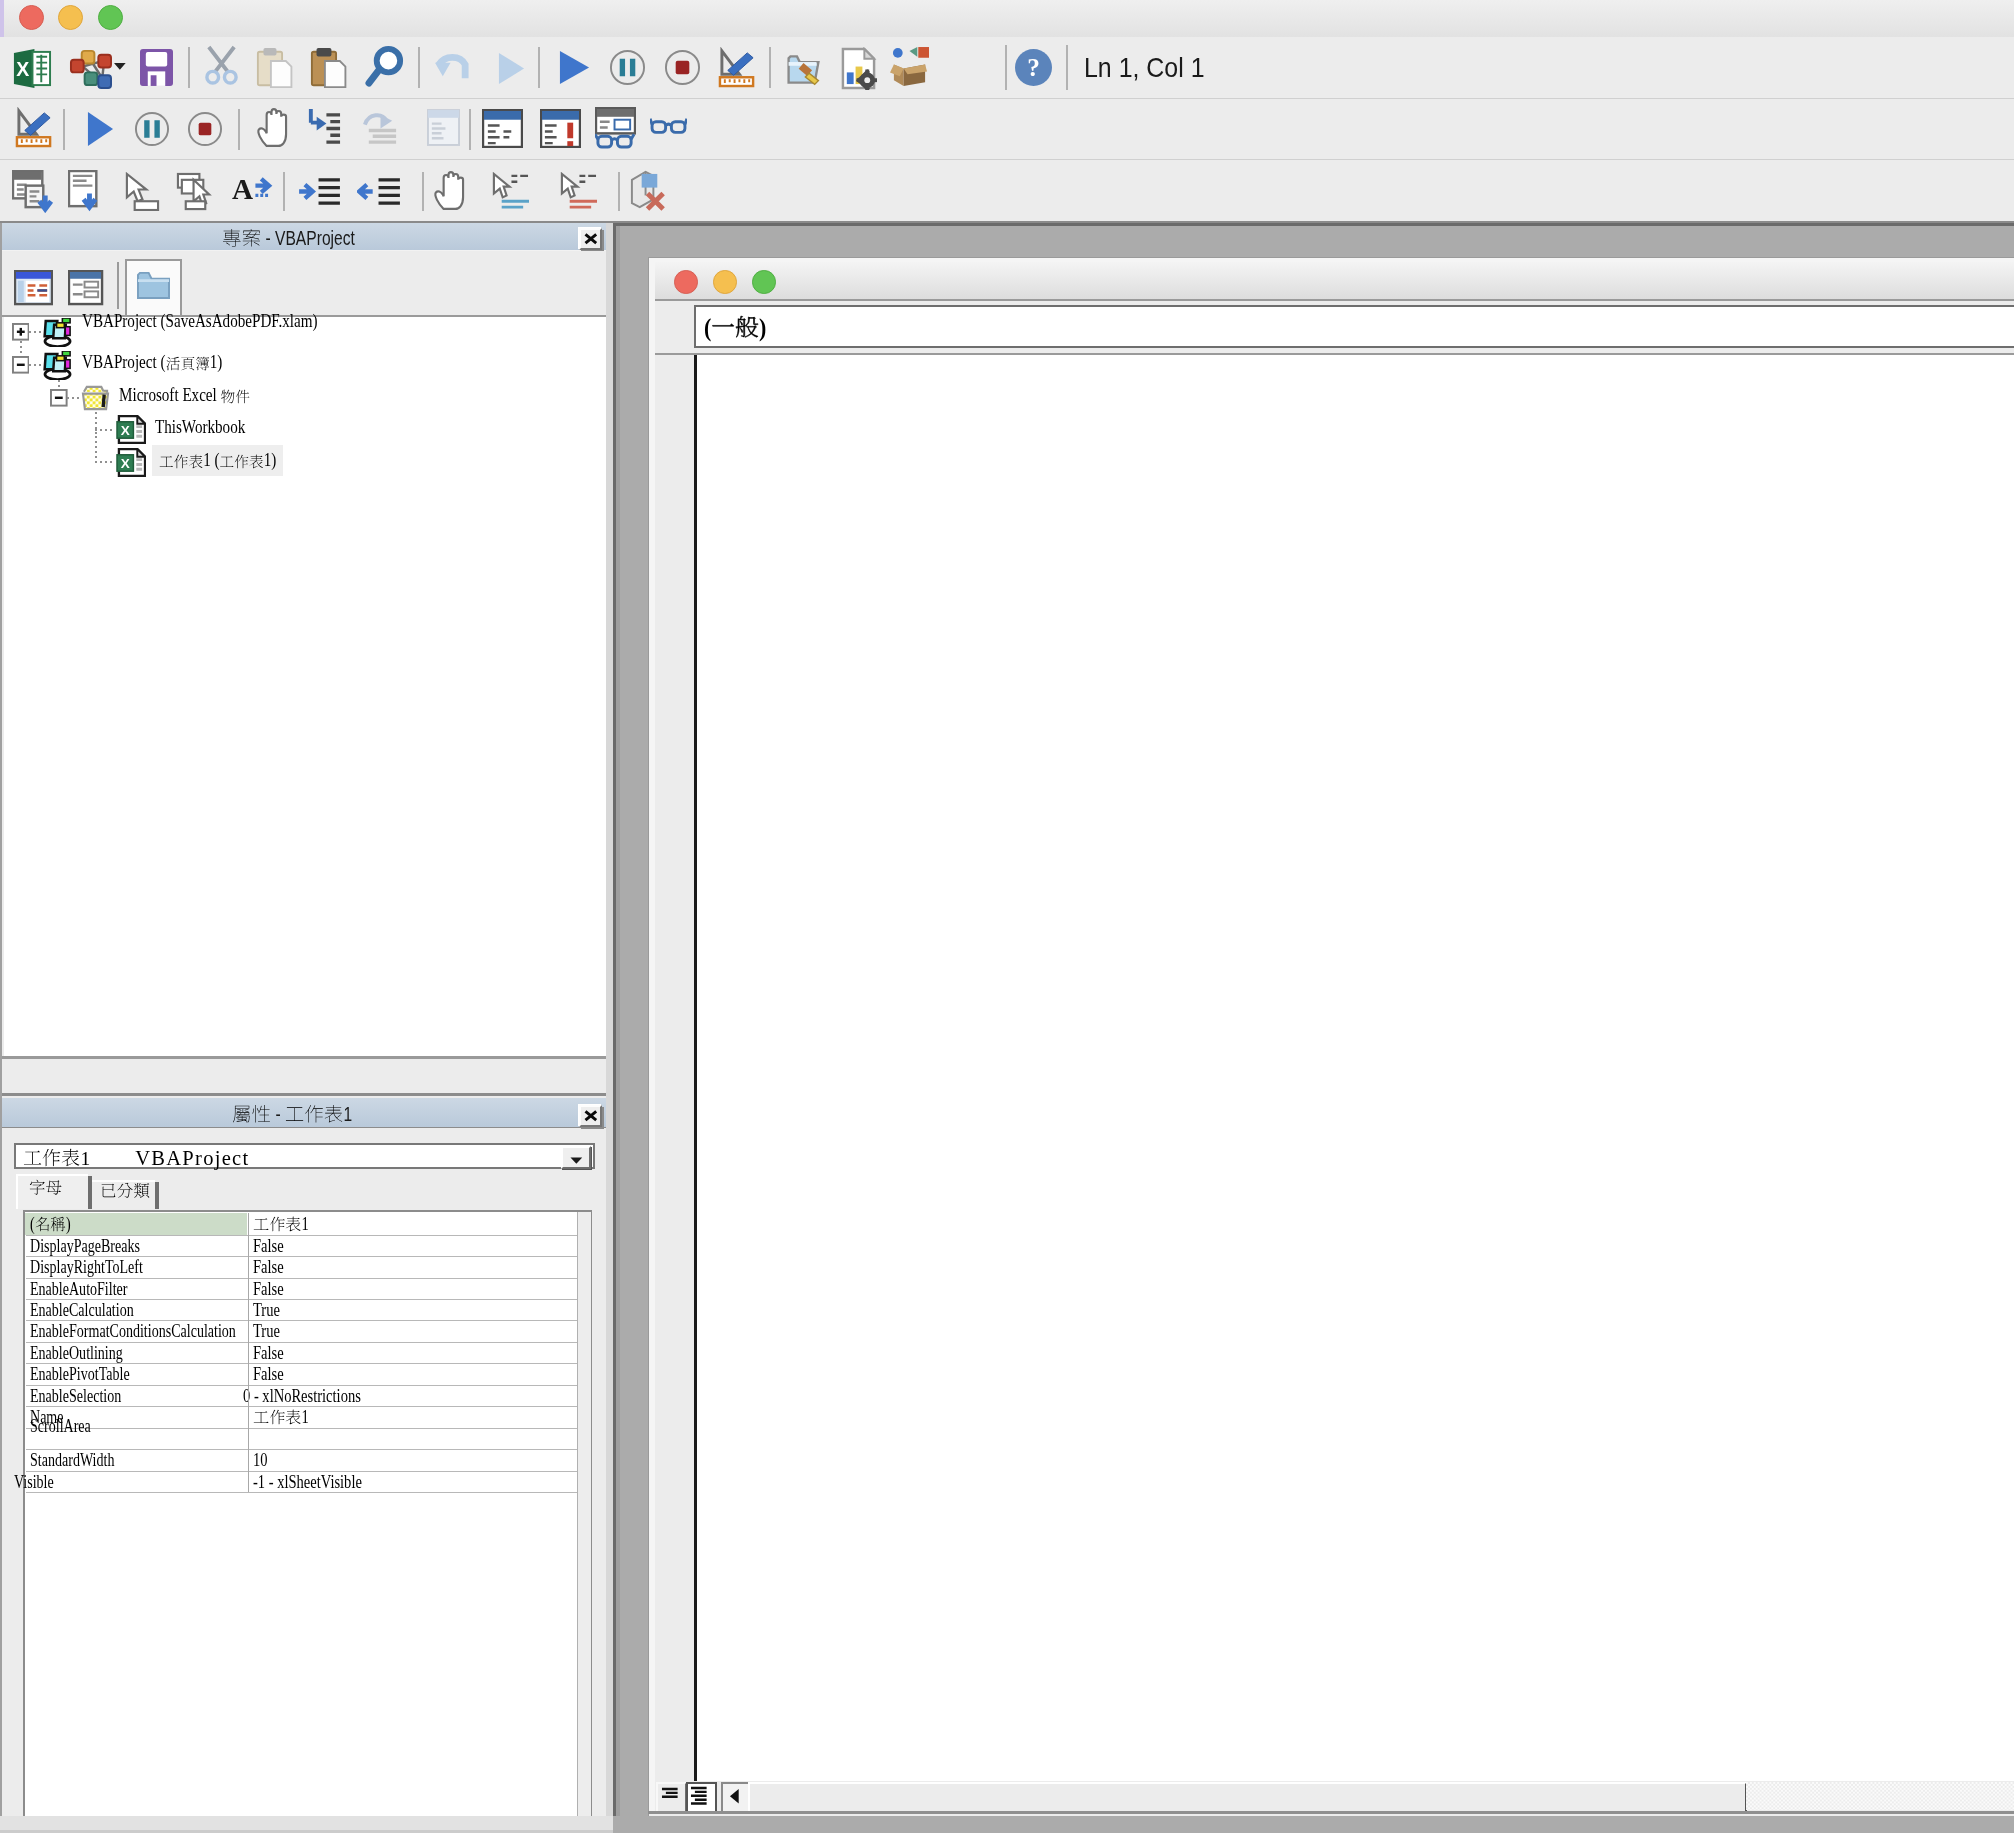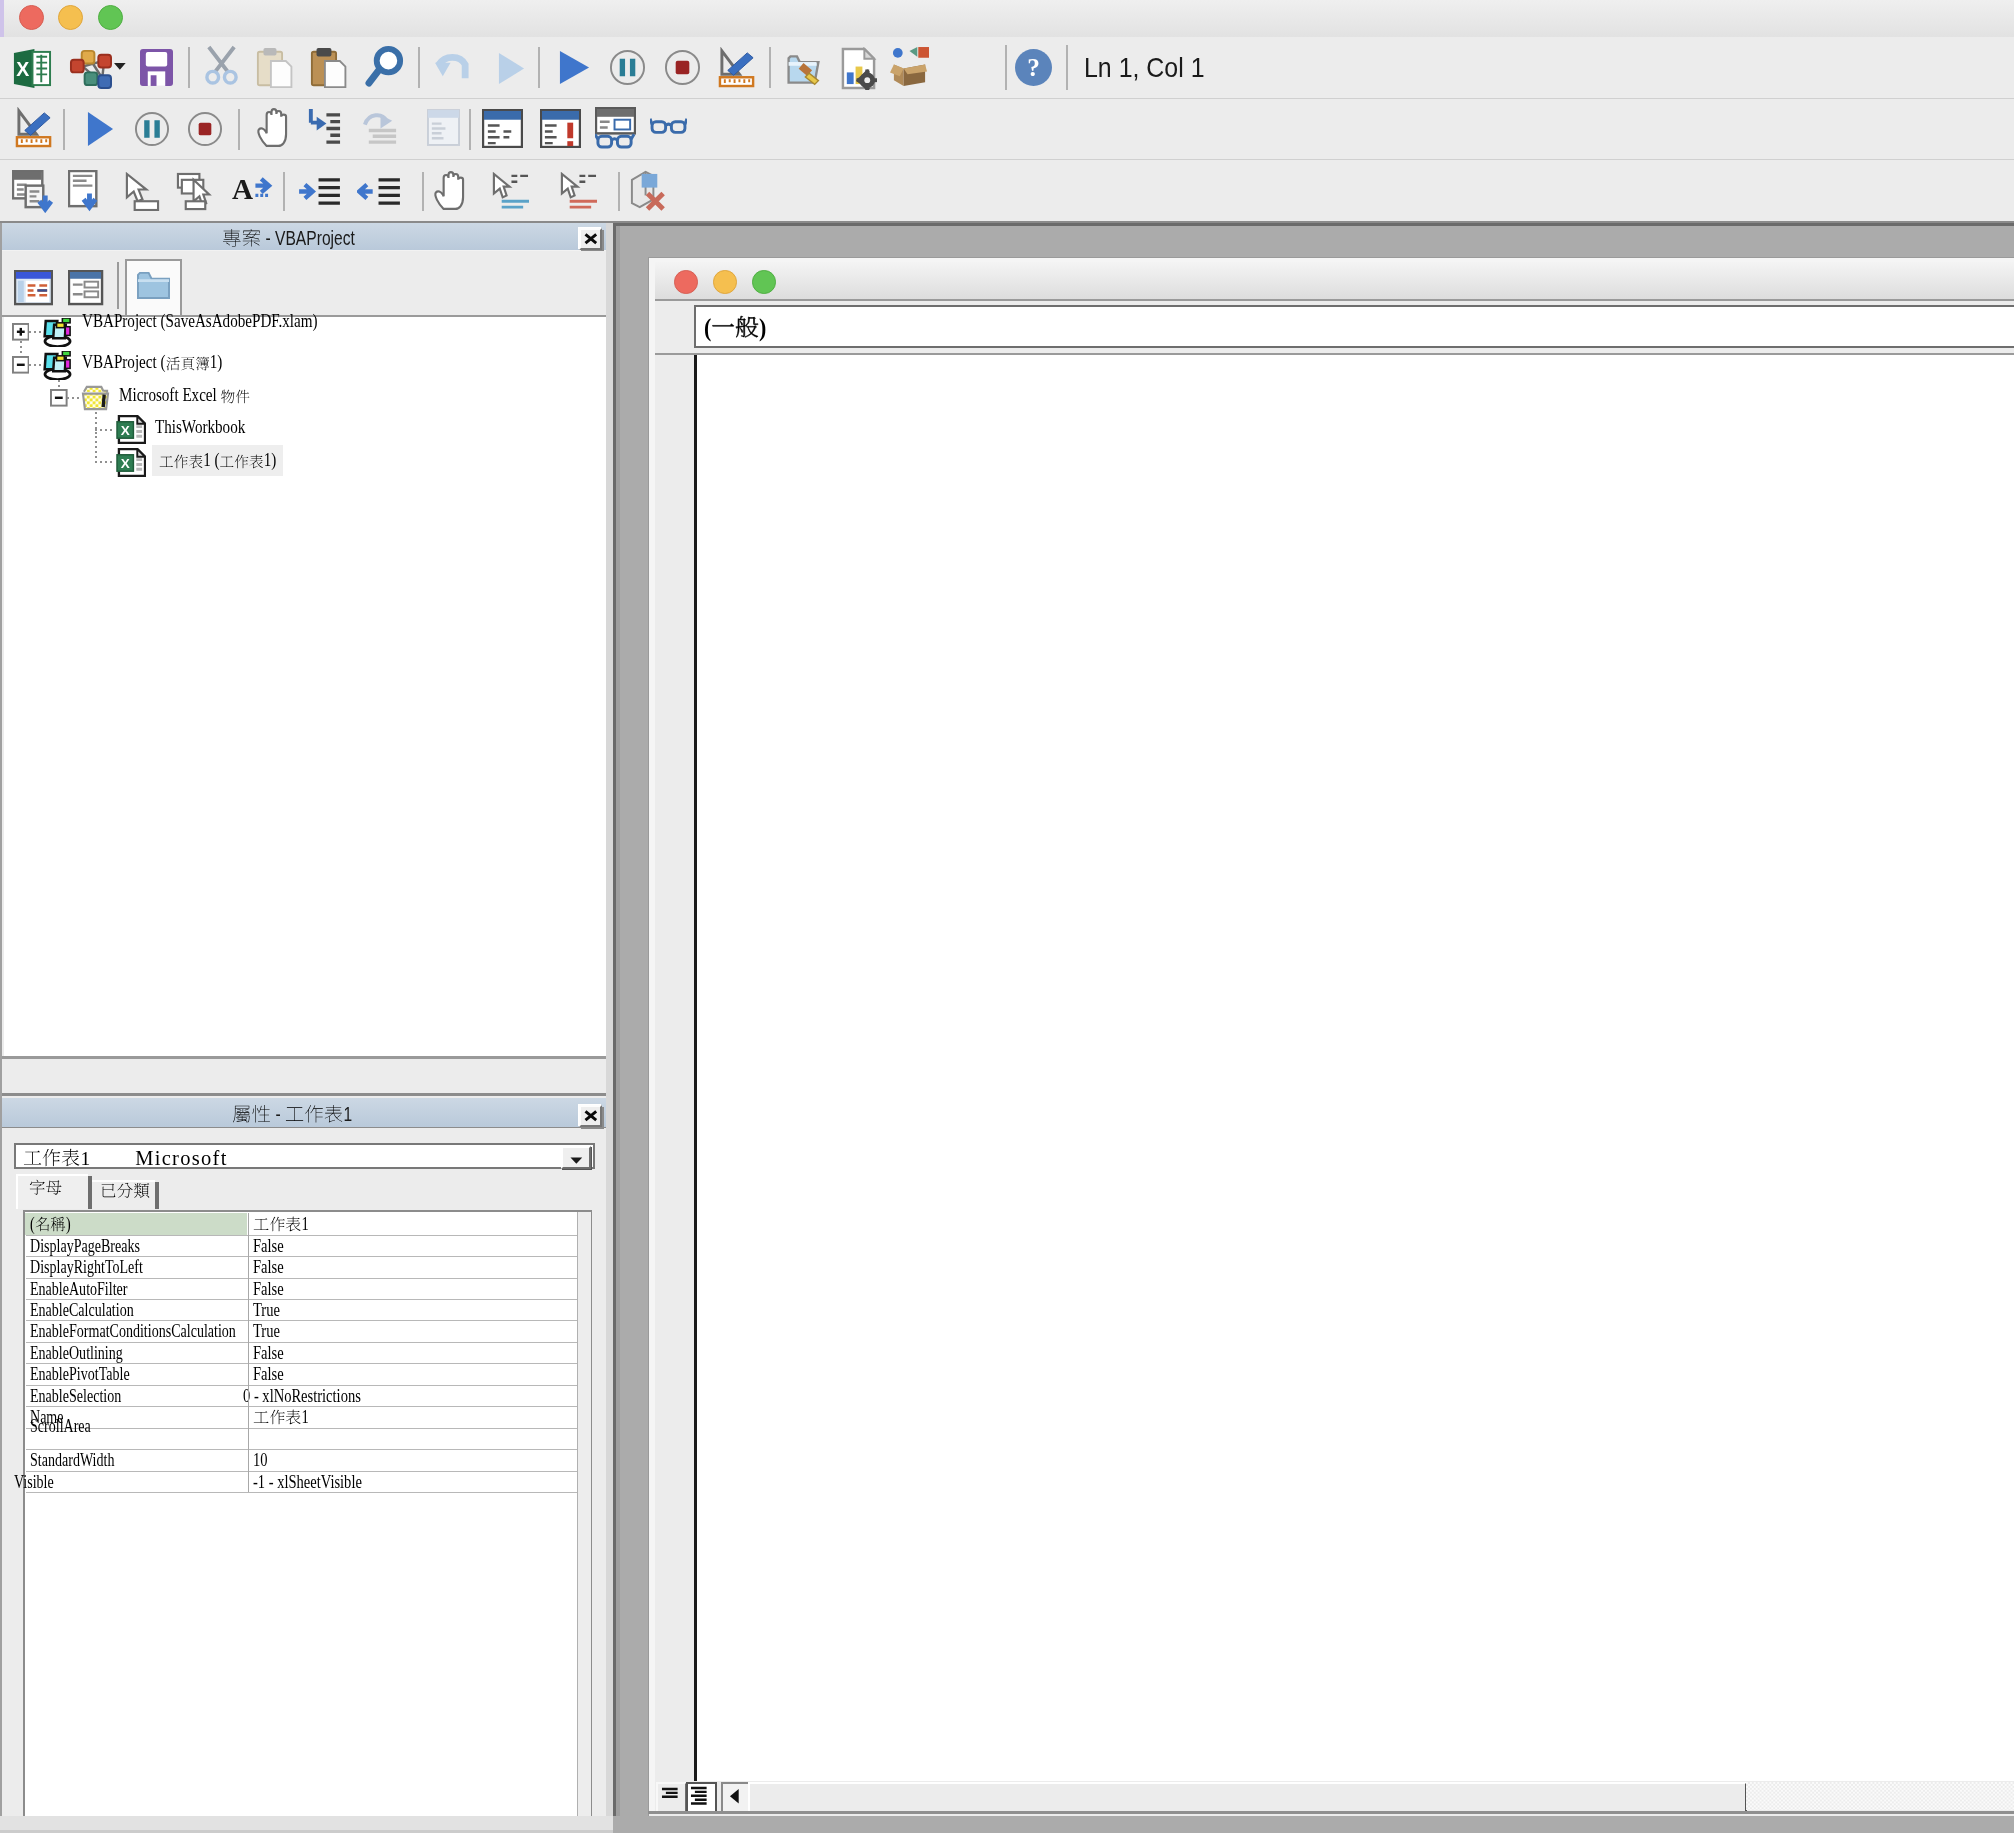--- a/index.html
+++ b/index.html
@@ -415,21 +415,21 @@
           </svg>1</span></span></div>
 <div style="position:absolute;left:579px;top:1105px;width:18.5px;height:17.6px;background:#eeeeee;border-top:2px solid #fdfdfd;border-left:2px solid #fdfdfd;border-right:2px solid #777;border-bottom:2px solid #777;box-shadow:2px 2px 0 #8a8a8a,-1px -1px 0 #fff"></div>
 <svg style="position:absolute;left:584px;top:1110px" width="13.7" height="11.7" viewBox="0 0 14 12">
       <path d="M1.5 1.5 L12.5 10.5 M12.5 1.5 L1.5 10.5" stroke="#0a0a0a" stroke-width="3"></path>
     </svg>
 <div style="position:absolute;left:13.7px;top:1143px;width:577px;height:21.5px;background:#fff;border:2px solid #787878"></div>
 <div style="position:absolute;left:23.4px;top:1147px;white-space:nowrap;"><svg class="cj" preserveAspectRatio="none" style="width:57px;height:19px" viewBox="0 -880 3000 1000">
         <use href="#s0" x="0"></use>
         <use href="#s1" x="1000"></use>
         <use href="#s2" x="2000"></use>
-      </svg><span class="serif" style="font-size:19.5px">1</span><span style="display:inline-block;width:45px"></span><span class="serif" style="font-size:20.5px;letter-spacing:1.3px">Microsoft</span></div>
+      </svg><span class="serif" style="font-size:19.5px">1</span><span style="display:inline-block;width:45px"></span><span class="serif" style="font-size:20.5px;letter-spacing:1.3px">VBAProject</span></div>
 <div style="position:absolute;left:561px;top:1146px;width:26px;height:18.5px;background:#efefef;border-top:2px solid #fff;border-left:2px solid #fff;border-right:2px solid #6e6e6e;border-bottom:2px solid #6e6e6e;box-shadow:1px 1px 0 #555"></div>
 <svg style="position:absolute;left:570px;top:1157px" width="12.7" height="7.8" viewBox="0 0 13 8">
       <path d="M0.5 0.5 L12.5 0.5 L6.5 7 Z" fill="#1a1a1a"></path>
     </svg>
 <div style="position:absolute;left:15.6px;top:1174px;width:70px;height:33px;background:#efefef;border-top:2px solid #fff;border-left:2px solid #fff"></div>
 <div style="position:absolute;left:88px;top:1176px;width:3.9px;height:33px;background:#6e6e6e"></div>
 <div style="position:absolute;left:29px;top:1179px;white-space:nowrap;"><svg class="cj" preserveAspectRatio="none" style="width:33px;height:16.6px" viewBox="0 -880 2000 1000">
         <use href="#s8" x="0"></use>
         <use href="#s9" x="1000"></use>
       </svg></div>

